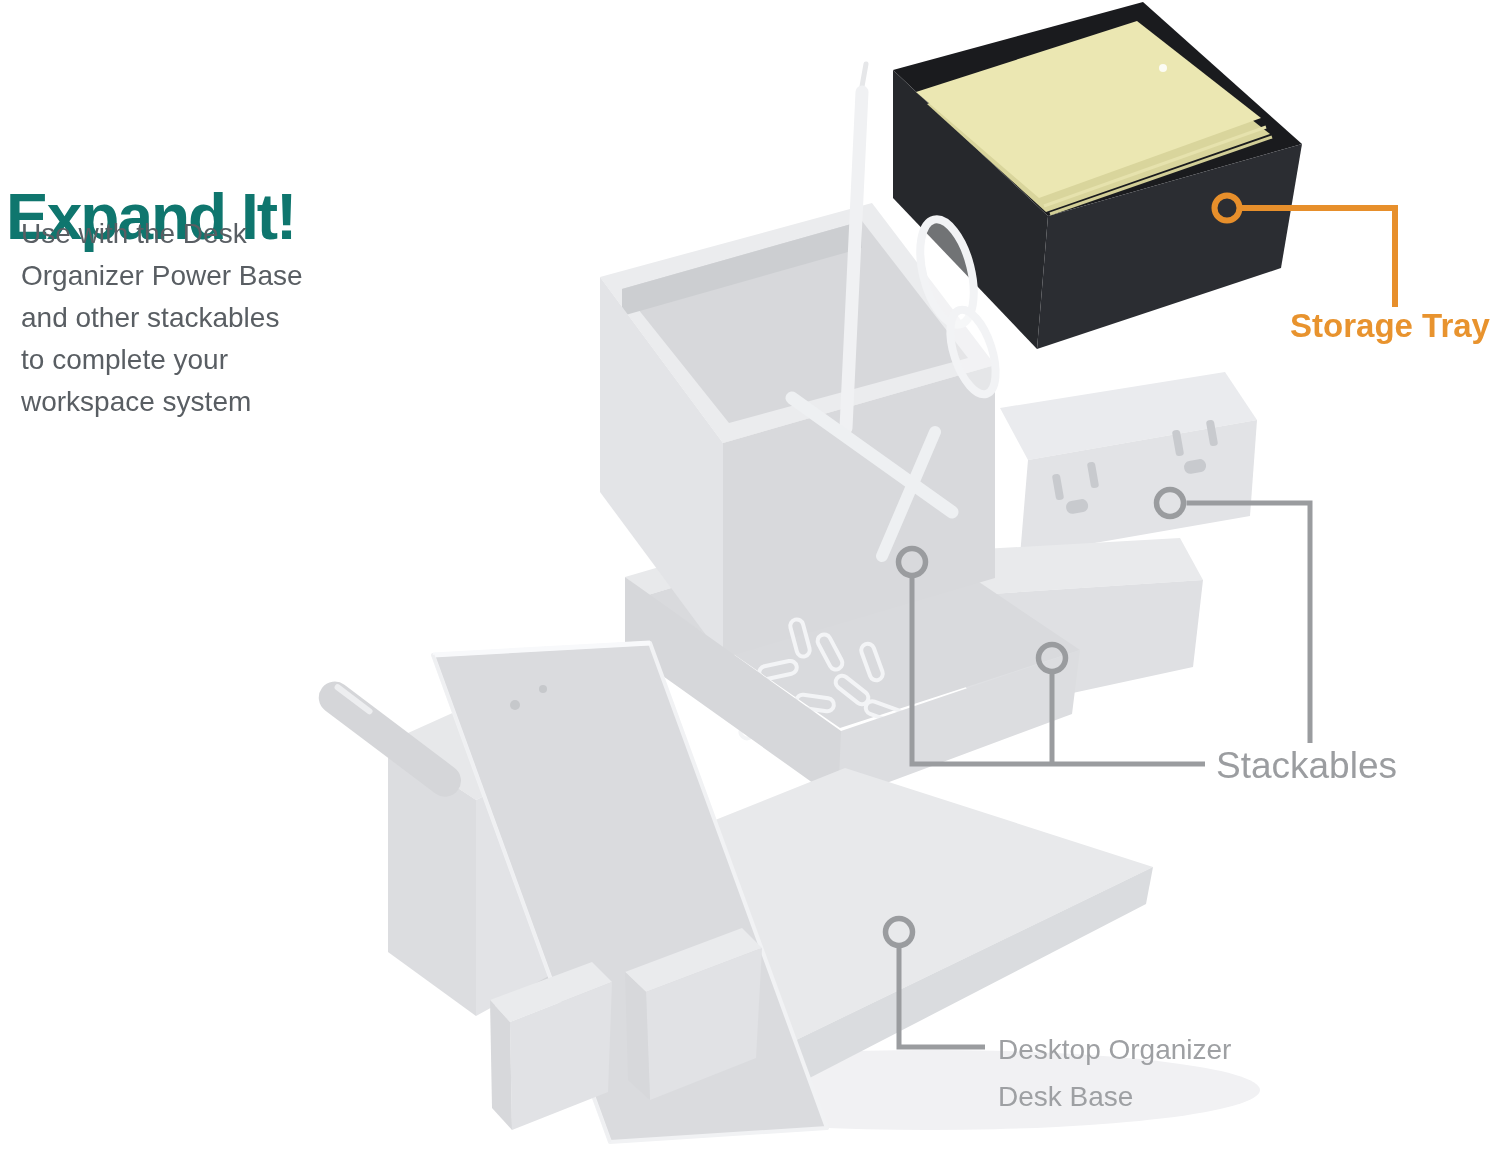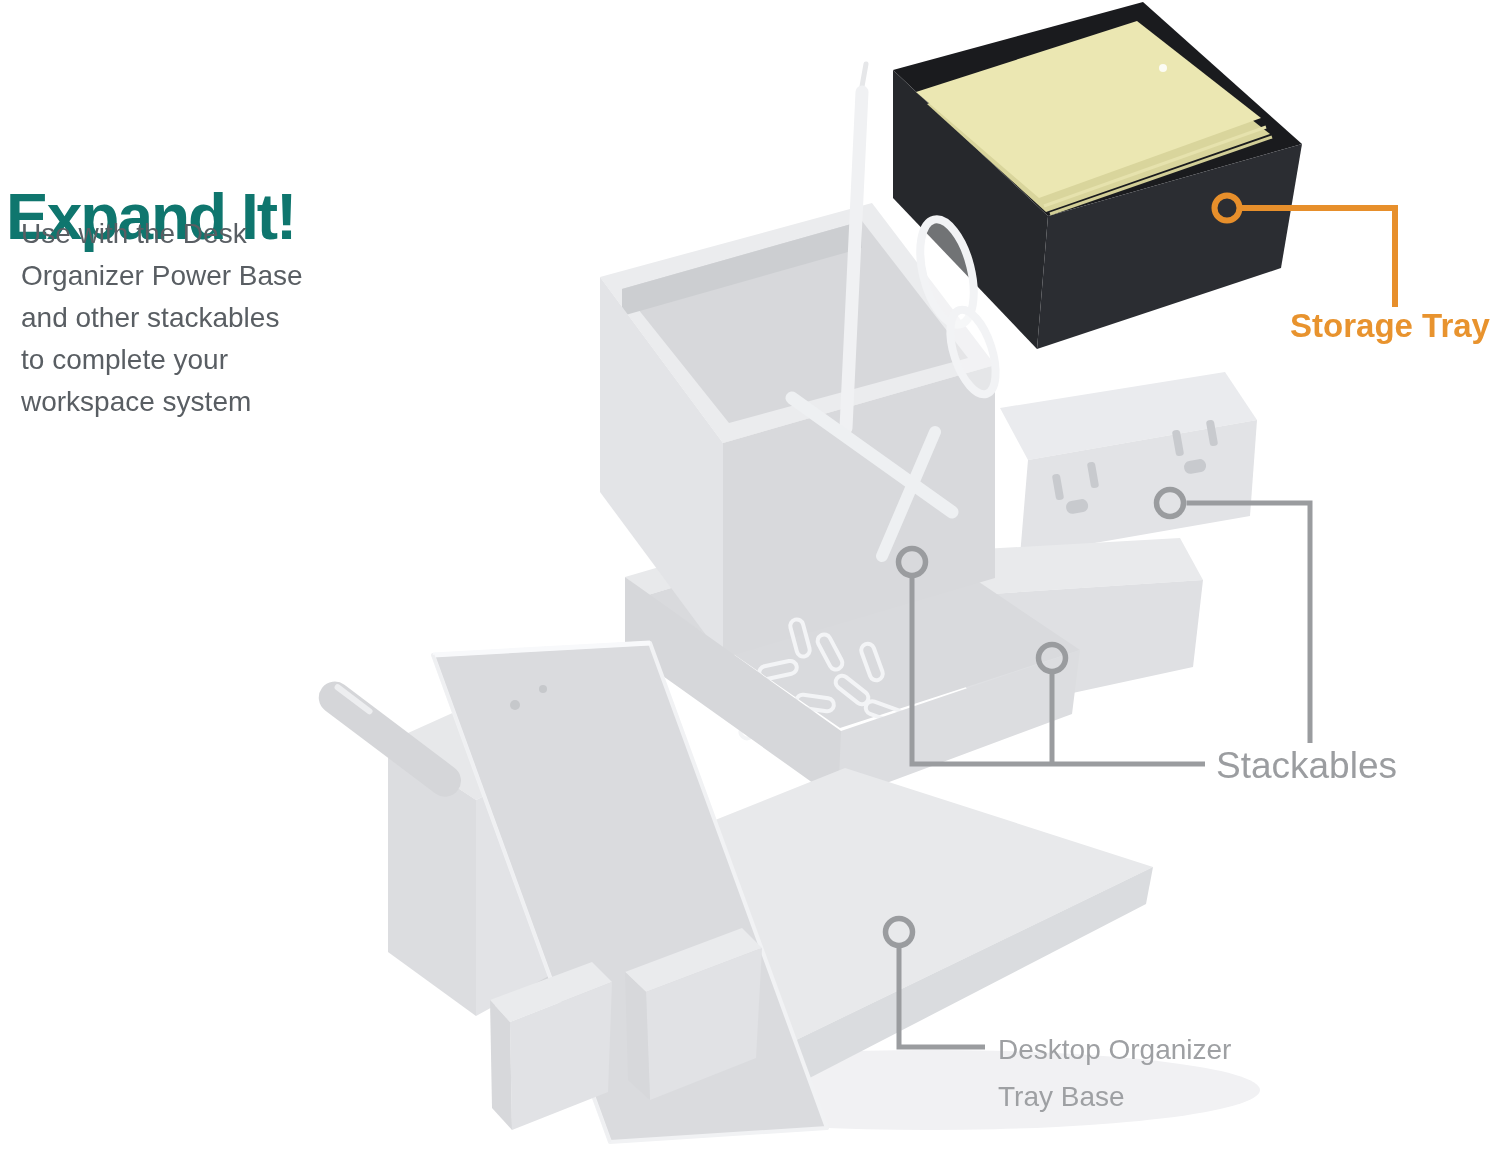--- a/index.html
+++ b/index.html
@@ -174,16 +174,16 @@
 and other stackables
 to complete your
 workspace system</p>
 
   <div class="callout-label label-storage">Storage Tray</div>
 
   <div class="callout-label label-stackables">Stackables</div>
 
   <div class="callout-label label-powerbase">
     <div>Desktop Organizer</div>
-    <div>Tray Base</div>
+    <div>Desk Base</div>
   </div>
 
 </div>
 
 </body></html>

